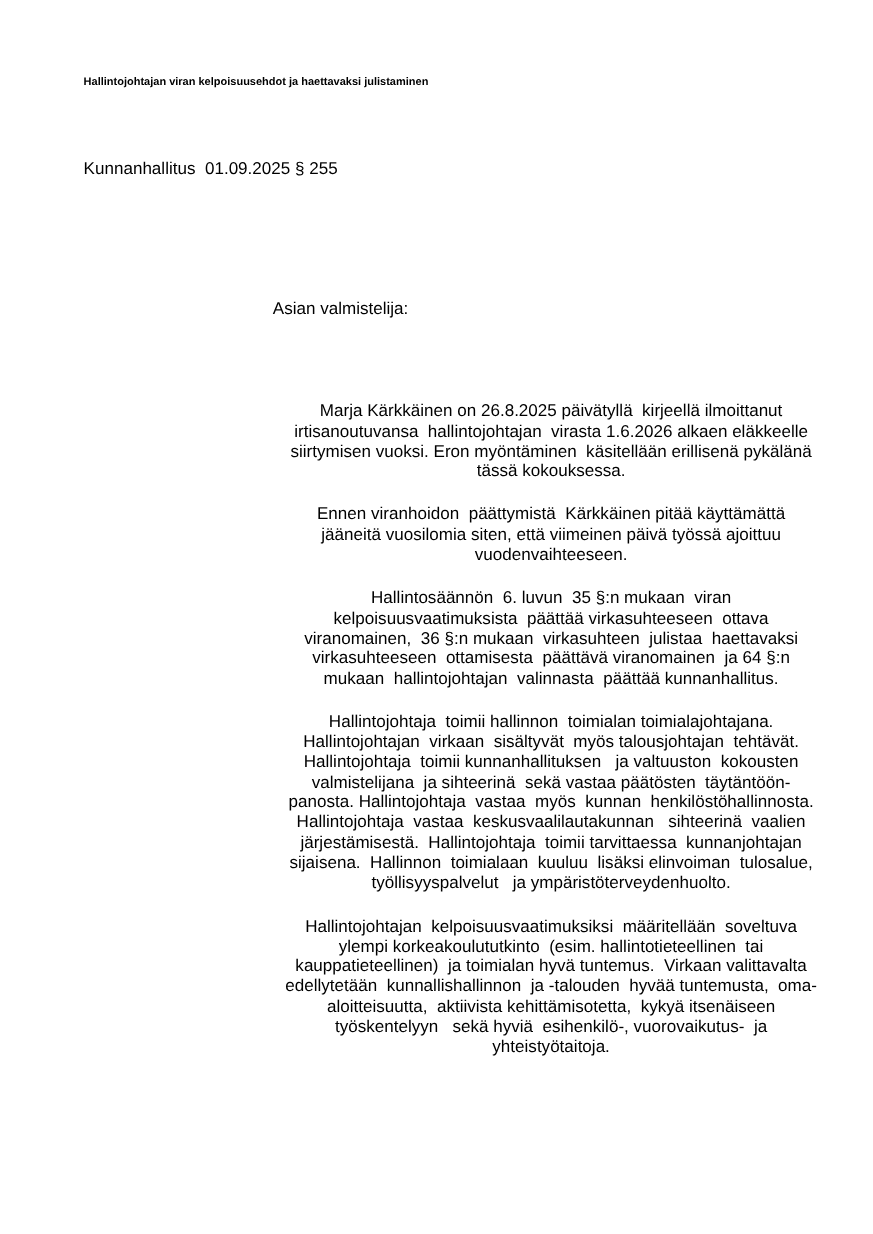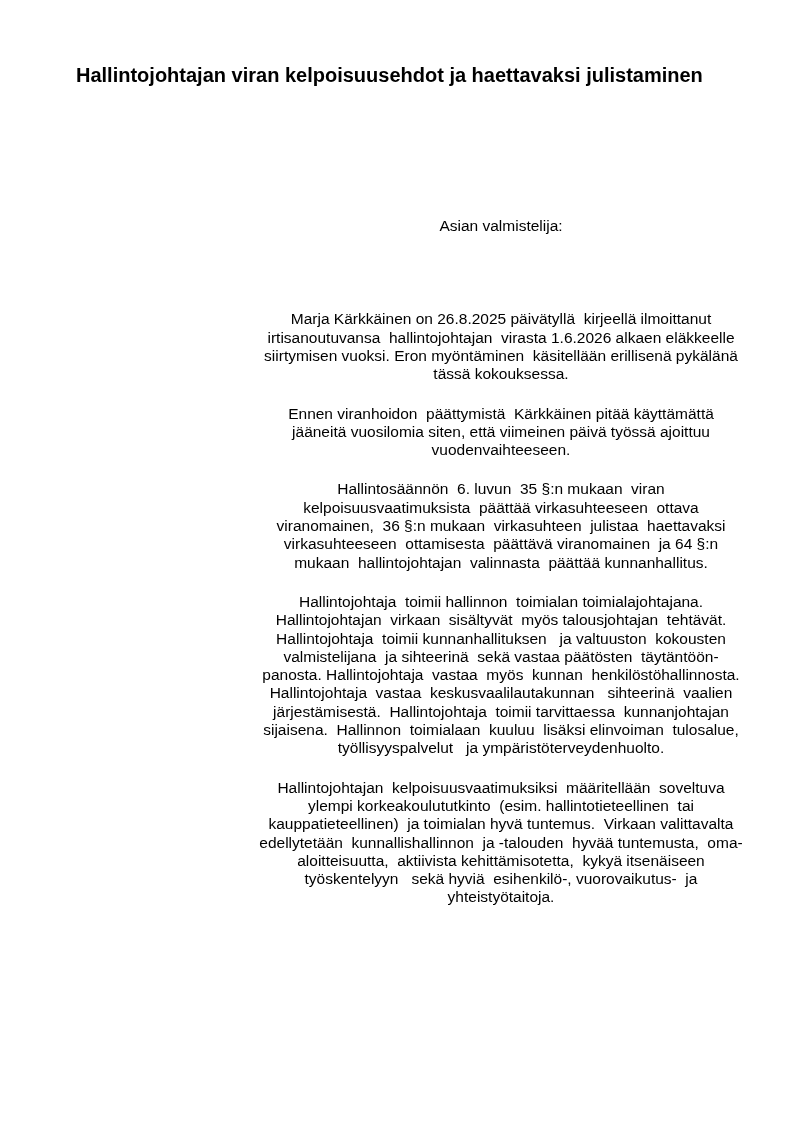--- a/index.html
+++ b/index.html
@@ -15,35 +15,34 @@
     color: #000000;
     font-family: "Liberation Sans", "DejaVu Sans", sans-serif;
     font-size: 15.5px;
     line-height: 18.3px;
     box-sizing: border-box;
     padding: 66px 40px 0 76px;
     overflow: hidden;
   }
   .title {
     margin: 0;
-    font-size: 20px;
+    font-size: 10px;
     font-weight: bold;
     white-space: pre-wrap;
   }
   .header-block {
     margin-top: 24px;
     white-space: pre-wrap;
   }
   .indent {
     margin-left: 172px;
   }
   .preparer-block {
     margin-top: 36px;
     white-space: pre-wrap;
-    text-align: center;
   }
   .para {
     margin-top: 21px;
     white-space: pre-wrap;
     text-align: center;
   }
   .para-first {
     margin-top: 38px;
   }
   .decision-row {
@@ -61,20 +60,21 @@
   }
 </style>
 </head>
 <body>
 
 <div class="page">
 
   <h1 class="title">Hallintojohtajan viran kelpoisuusehdot ja haettavaksi julistaminen</h1>
 
   <div class="header-block">
+    <div>Kunnanhallitus  01.09.2025 § 255</div>
   </div>
 
   <div class="indent preparer-block">
     <div>Asian valmistelija:</div>
   </div>
 
   <div class="indent para para-first">Marja Kärkkäinen on 26.8.2025 päivätyllä  kirjeellä ilmoittanut
 irtisanoutuvansa  hallintojohtajan  virasta 1.6.2026 alkaen eläkkeelle
 siirtymisen vuoksi. Eron myöntäminen  käsitellään erillisenä pykälänä
 tässä kokouksessa.</div>

